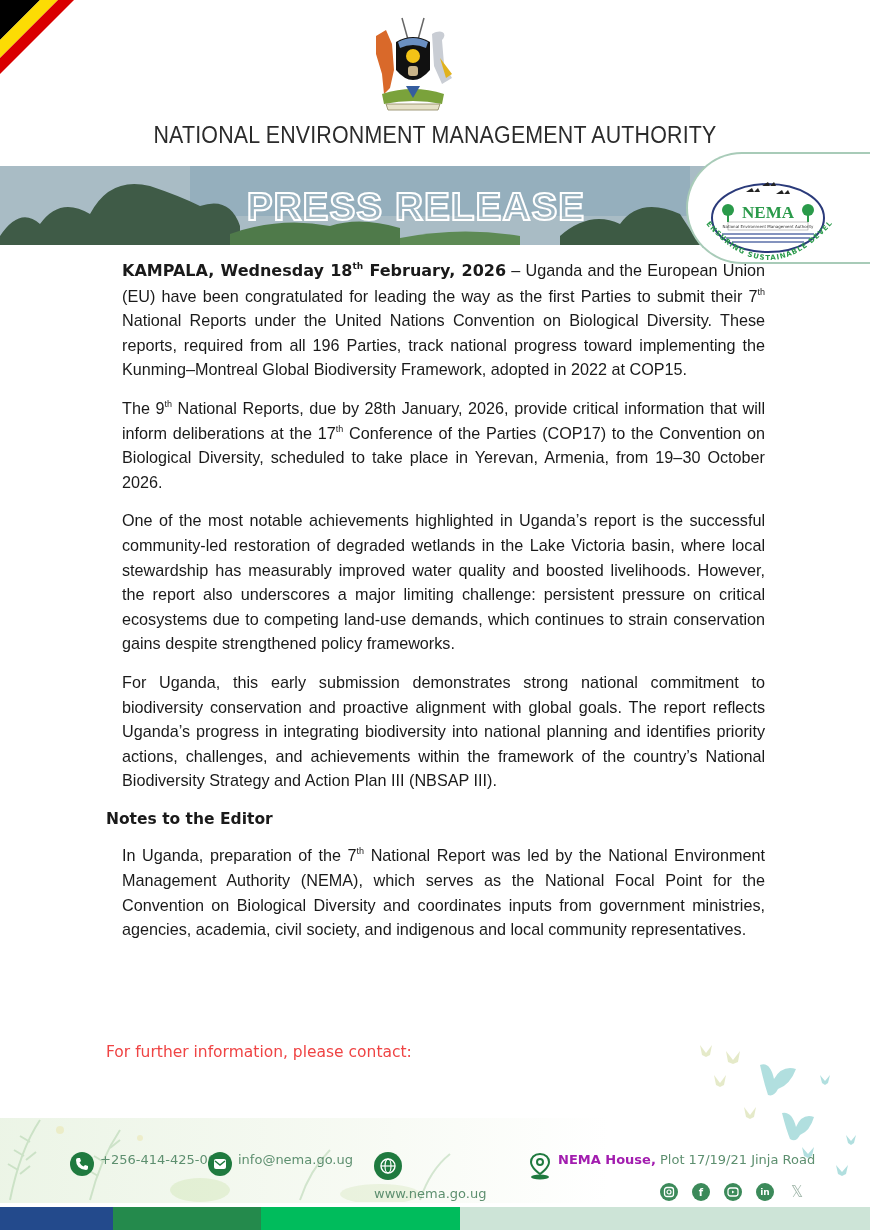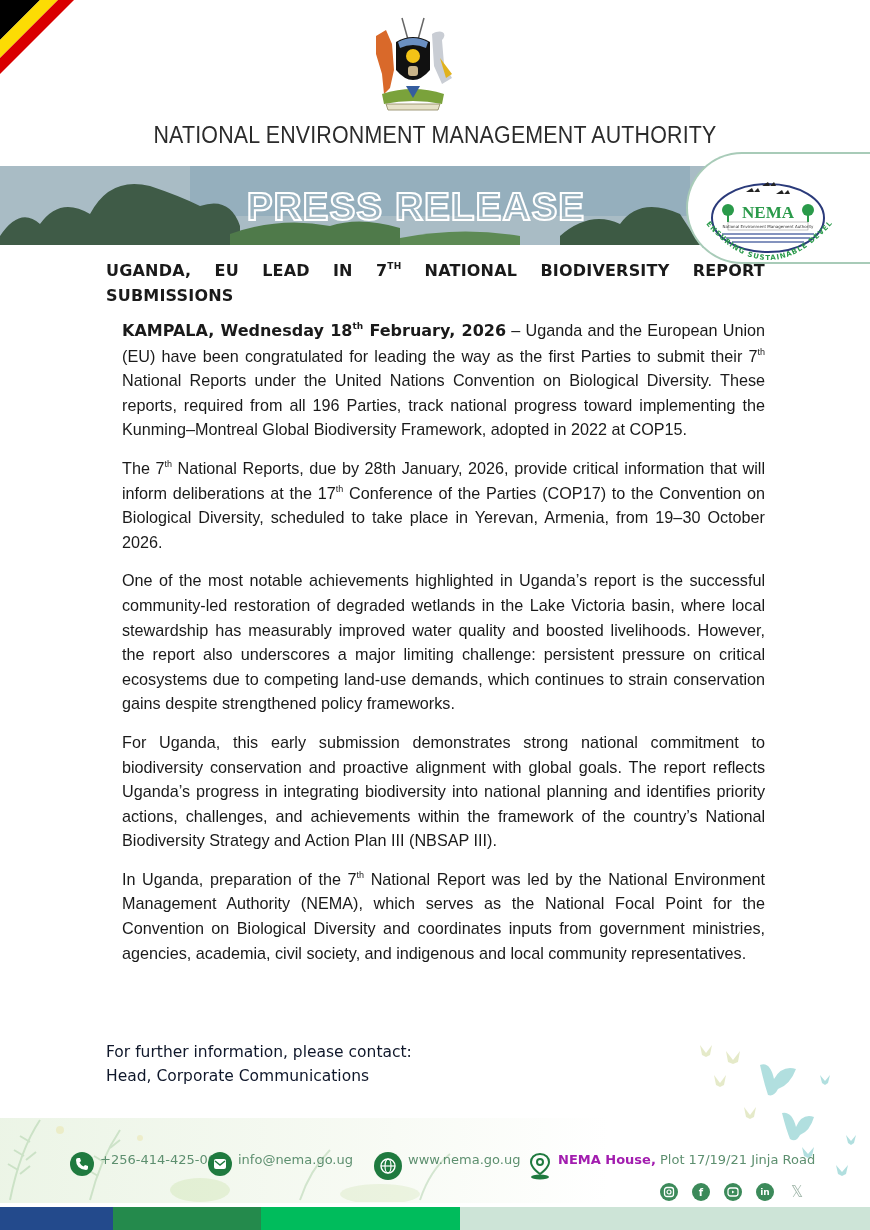--- a/index.html
+++ b/index.html
@@ -33,21 +33,21 @@
              font-family: "Liberation Sans", sans-serif; font-size: 16.2px; line-height: 24.6px; color: #1a1a1a; }
   .headline { font-family: "DejaVu Sans", sans-serif; font-weight: bold; font-size: 16px; line-height: 25px;
               text-align: justify; text-align-last: left; margin: 0 0 10px 0; letter-spacing: 0.2px; }
   .headline .row1 { display: flex; justify-content: space-between; }
   .p { text-align: justify; margin: 0 0 14px 16px; }
   .lead { font-family: "DejaVu Sans", sans-serif; font-weight: bold; font-size: 16px; }
   sup { font-size: 9px; line-height: 0; vertical-align: 7px; }
   .notes-h { font-family: "DejaVu Sans", sans-serif; font-weight: bold; font-size: 15.5px; margin: 4px 0 12px 0; }
 
   .contact { position: absolute; left: 106px; top: 1040px; font-family: "DejaVu Sans", sans-serif;
-             font-size: 15.5px; line-height: 24px; color: #0f172a; }
+             font-size: 15.5px; line-height: 24px; color: #ef4444; }
   .contact .name { font-weight: bold; }
 
   
   .footer-bg { position: absolute; left: 0; top: 1118px; width: 870px; height: 85px;
                background: linear-gradient(90deg, rgba(220,236,210,0.55) 0%, rgba(236,244,228,0.45) 40%, rgba(255,255,255,0) 70%); }
   .leaves { position: absolute; left: 0; top: 1110px; width: 560px; height: 92px; }
   .butterflies { position: absolute; left: 690px; top: 1035px; width: 180px; height: 150px; }
   .contact-row { position: absolute; top: 1152px; display: flex; align-items: flex-start; gap: 6px;
                  font-family: "DejaVu Sans", sans-serif; font-size: 13px; color: #5d8f6f; }
   .c-icon { width: 24px; height: 24px; border-radius: 50%; background: #1f7a3f; display: flex;
@@ -121,51 +121,38 @@
     <line x1="34" y1="64" x2="118" y2="64" stroke="#5b6fa8" stroke-width="1.5"></line>
     <line x1="40" y1="68" x2="112" y2="68" stroke="#5b6fa8" stroke-width="1.5"></line>
     <path id="tagArc" d="M14 50 Q76 122 140 50" fill="none"></path>
     <text font-family="DejaVu Sans, sans-serif" font-size="7" font-weight="bold" fill="#2a9a4a" letter-spacing="1">
       <textPath href="#tagArc">ENSURING SUSTAINABLE DEVELOPMENT</textPath>
     </text>
   </svg>
 </div>
 
 <div class="content">
-  <div class="headline">
-    <div class="row1">
-      <span>UGANDA,</span>
-      <span>EU</span>
-      <span>LEAD</span>
-      <span>IN</span>
-      <span><span>7</span><sup>TH</sup></span>
-      <span>NATIONAL</span>
-      <span>BIODIVERSITY</span>
-      <span>REPORT</span>
-    </div>
-    <div>SUBMISSIONS</div>
-  </div>
 
   <p class="p">
     <span class="lead"><span>KAMPALA, Wednesday 18</span><sup>th</sup><span> February, 2026</span></span><span> – </span><span>Uganda and the European Union (EU) have been congratulated for leading the way as the first Parties to submit their 7</span><sup>th</sup><span> National Reports under the United Nations Convention on Biological Diversity. These reports, required from all 196 Parties, track national progress toward implementing the Kunming–Montreal Global Biodiversity Framework, adopted in 2022 at COP15.</span>
   </p>
 
-  <p class="p"><span>The 7</span><sup>th</sup><span> National Reports, due by 28th January, 2026, provide critical information that will inform deliberations at the 17</span><sup>th</sup><span> Conference of the Parties (COP17) to the Convention on Biological Diversity, scheduled to take place in Yerevan, Armenia, from 19–30 October 2026.</span></p>
+  <p class="p"><span>The 9</span><sup>th</sup><span> National Reports, due by 28th January, 2026, provide critical information that will inform deliberations at the 17</span><sup>th</sup><span> Conference of the Parties (COP17) to the Convention on Biological Diversity, scheduled to take place in Yerevan, Armenia, from 19–30 October 2026.</span></p>
 
   <p class="p">One of the most notable achievements highlighted in Uganda’s report is the successful community-led restoration of degraded wetlands in the Lake Victoria basin, where local stewardship has measurably improved water quality and boosted livelihoods. However, the report also underscores a major limiting challenge: persistent pressure on critical ecosystems due to competing land-use demands, which continues to strain conservation gains despite strengthened policy frameworks.</p>
 
   <p class="p">For Uganda, this early submission demonstrates strong national commitment to biodiversity conservation and proactive alignment with global goals. The report reflects Uganda’s progress in integrating biodiversity into national planning and identifies priority actions, challenges, and achievements within the framework of the country’s National Biodiversity Strategy and Action Plan III (NBSAP III).</p>
 
+  <div class="notes-h">Notes to the Editor</div>
 
   <p class="p"><span>In Uganda, preparation of the 7</span><sup>th</sup><span> National Report was led by the National Environment Management Authority (NEMA), which serves as the National Focal Point for the Convention on Biological Diversity and coordinates inputs from government ministries, agencies, academia, civil society, and indigenous and local community representatives.</span></p>
 </div>
 
 <div class="contact">
   <div>For further information, please contact:</div>
-  <div>Head, Corporate Communications</div>
 </div>
 
 <div class="footer-bg"></div>
 <svg class="leaves" viewBox="0 0 560 92">
   <g opacity="0.35" fill="none" stroke="#8fbf8a" stroke-width="2">
     <path d="M10 90 Q20 40 40 10"></path>
       <path d="M18 60 l-10 -6 M24 46 l-10 -6 M30 32 l-10 -6 M20 64 l10 -8 M26 50 l10 -8"></path>
     <path d="M90 90 Q100 50 120 20"></path>
       <path d="M98 66 l-10 -6 M104 52 l-10 -6 M110 38 l10 -8"></path>
     <path d="M300 90 Q310 60 330 40"></path>
@@ -205,21 +192,21 @@
 </div>
 <div class="contact-row" style="left:208px;">
   <span class="c-icon">
     <svg width="14" height="12" viewBox="0 0 14 12">
         <rect x="1" y="1" width="12" height="10" rx="2" fill="#fff"></rect>
         <path d="M2 3 L7 7 L12 3" stroke="#1f7a3f" stroke-width="1.5" fill="none"></path>
       </svg>
   </span>
   <span>info@nema.go.ug</span>
 </div>
-<div class="contact-row" style="left:374px;">
+<div class="contact-row" style="left:374px;flex-direction:column;">
   <span class="c-icon" style="width:28px;height:28px;">
     <svg width="18" height="18" viewBox="0 0 18 18">
         <circle cx="9" cy="9" r="7" stroke="#fff" stroke-width="1.4" fill="none"></circle>
         <ellipse cx="9" cy="9" rx="3" ry="7" stroke="#fff" stroke-width="1.2" fill="none"></ellipse>
         <line x1="2" y1="9" x2="16" y2="9" stroke="#fff" stroke-width="1.2"></line>
       </svg>
   </span>
   <span>www.nema.go.ug</span>
 </div>
 <div class="contact-row" style="left:528px;">

